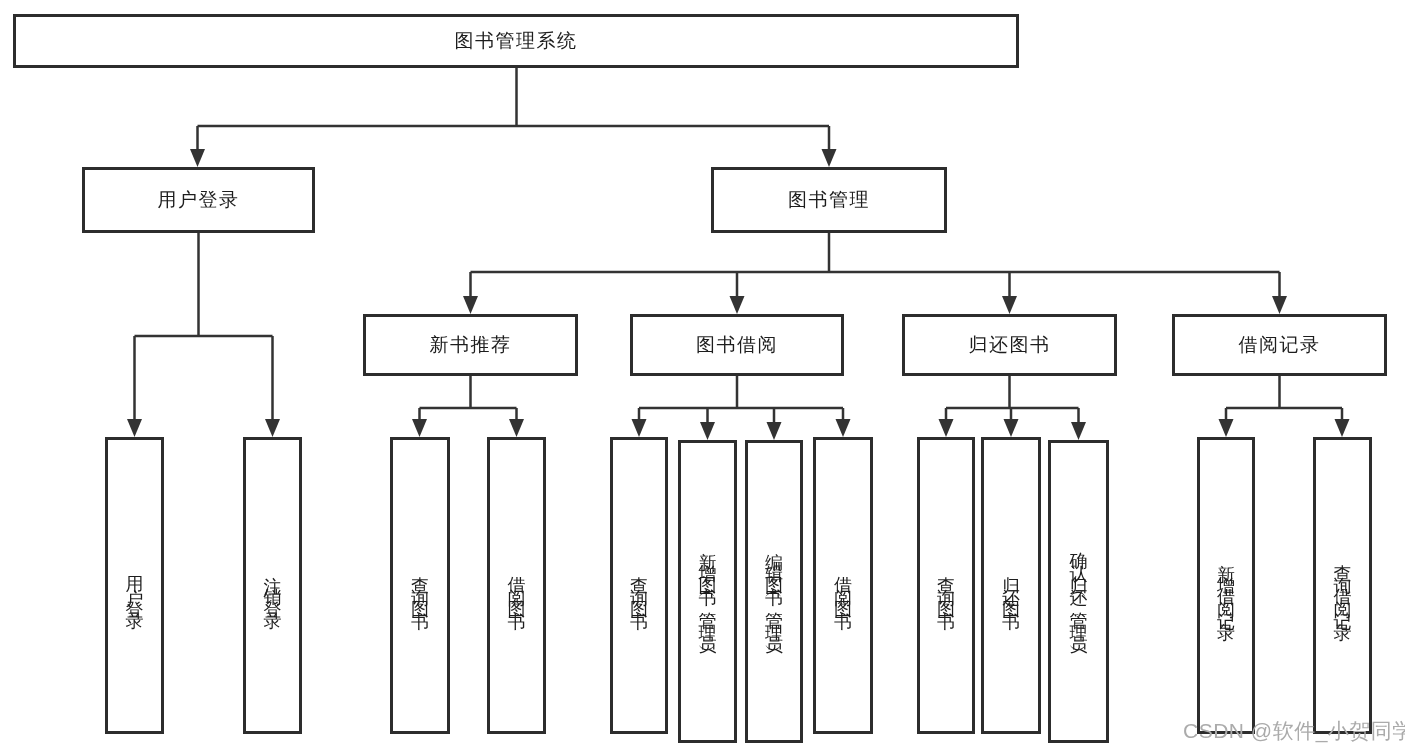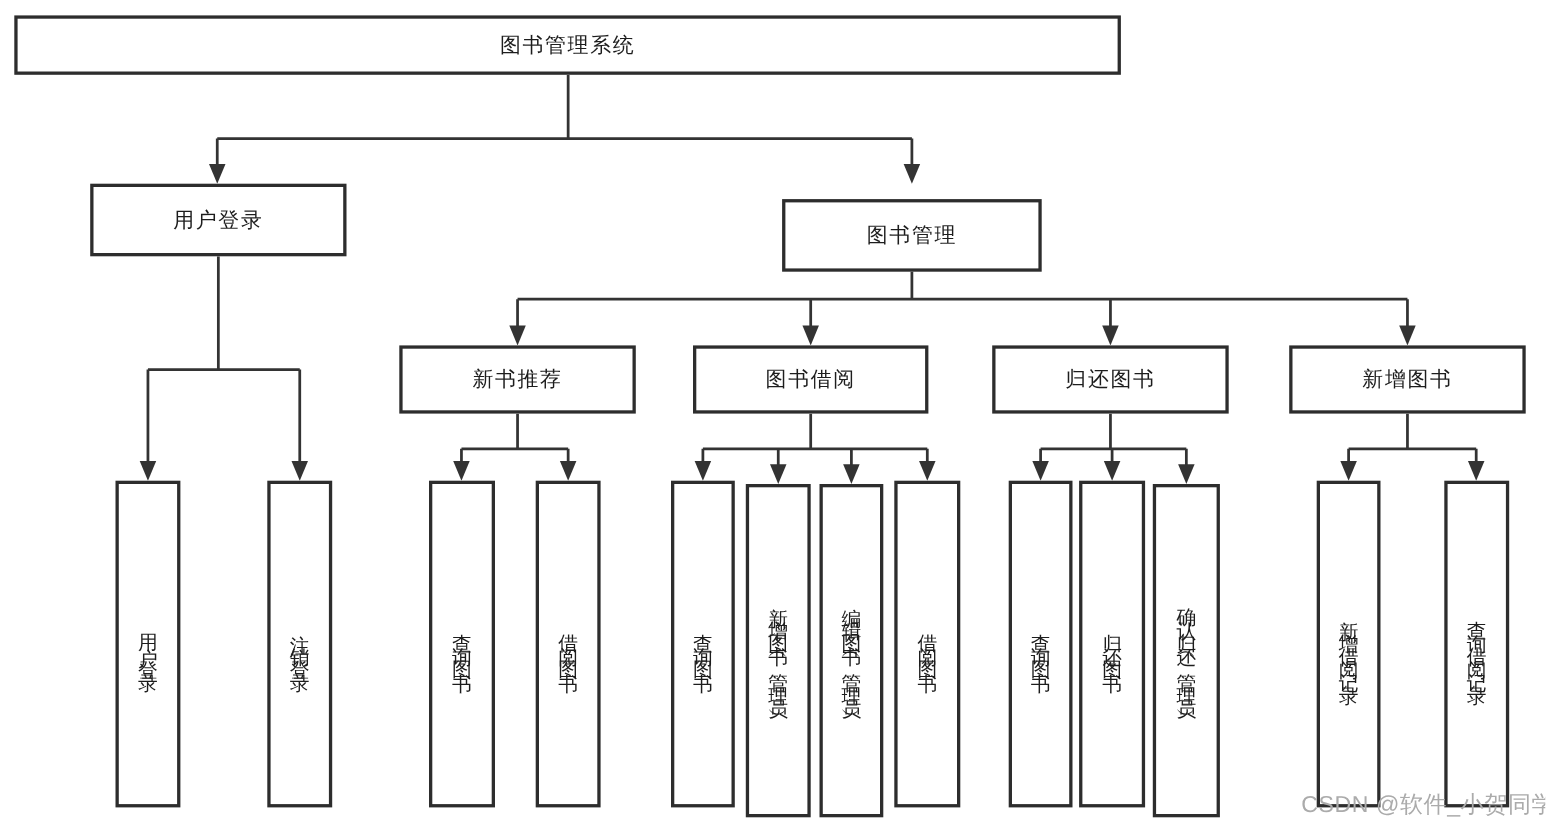--- a/index.html
+++ b/index.html
@@ -82,26 +82,26 @@
       <polygon points="1003.5,419 1018.5,419 1011,437"></polygon>
       <polygon points="1071,422 1086,422 1078.5,440"></polygon>
       <polygon points="1218.5,419 1233.5,419 1226,437"></polygon>
       <polygon points="1334.5,419 1349.5,419 1342,437"></polygon>
     </g>
   </svg>
 
   <div class="hnode" style="left:13px;top:14px;width:1006px;height:54px;">图书管理系统</div>
 
   <div class="hnode" style="left:82px;top:167px;width:233px;height:66px;">用户登录</div>
-  <div class="hnode" style="left:711px;top:181px;width:236px;height:66px;">图书管理</div>
+  <div class="hnode" style="left:711px;top:167px;width:236px;height:66px;">图书管理</div>
 
   <div class="hnode" style="left:363px;top:314px;width:215px;height:62px;">新书推荐</div>
   <div class="hnode" style="left:630px;top:314px;width:214px;height:62px;">图书借阅</div>
   <div class="hnode" style="left:902px;top:314px;width:215px;height:62px;">归还图书</div>
-  <div class="hnode" style="left:1172px;top:314px;width:215px;height:62px;">新增图书</div>
+  <div class="hnode" style="left:1172px;top:314px;width:215px;height:62px;">借阅记录</div>
 
   <div class="vnode" style="left:105px;top:437px;width:59px;height:297px;">
     <span class="vtext">用户登录</span>
   </div>
   <div class="vnode" style="left:243px;top:437px;width:59px;height:297px;">
     <span class="vtext">注销登录</span>
   </div>
 
   <div class="vnode" style="left:390px;top:437px;width:60px;height:297px;">
     <span class="vtext">查询图书</span>

